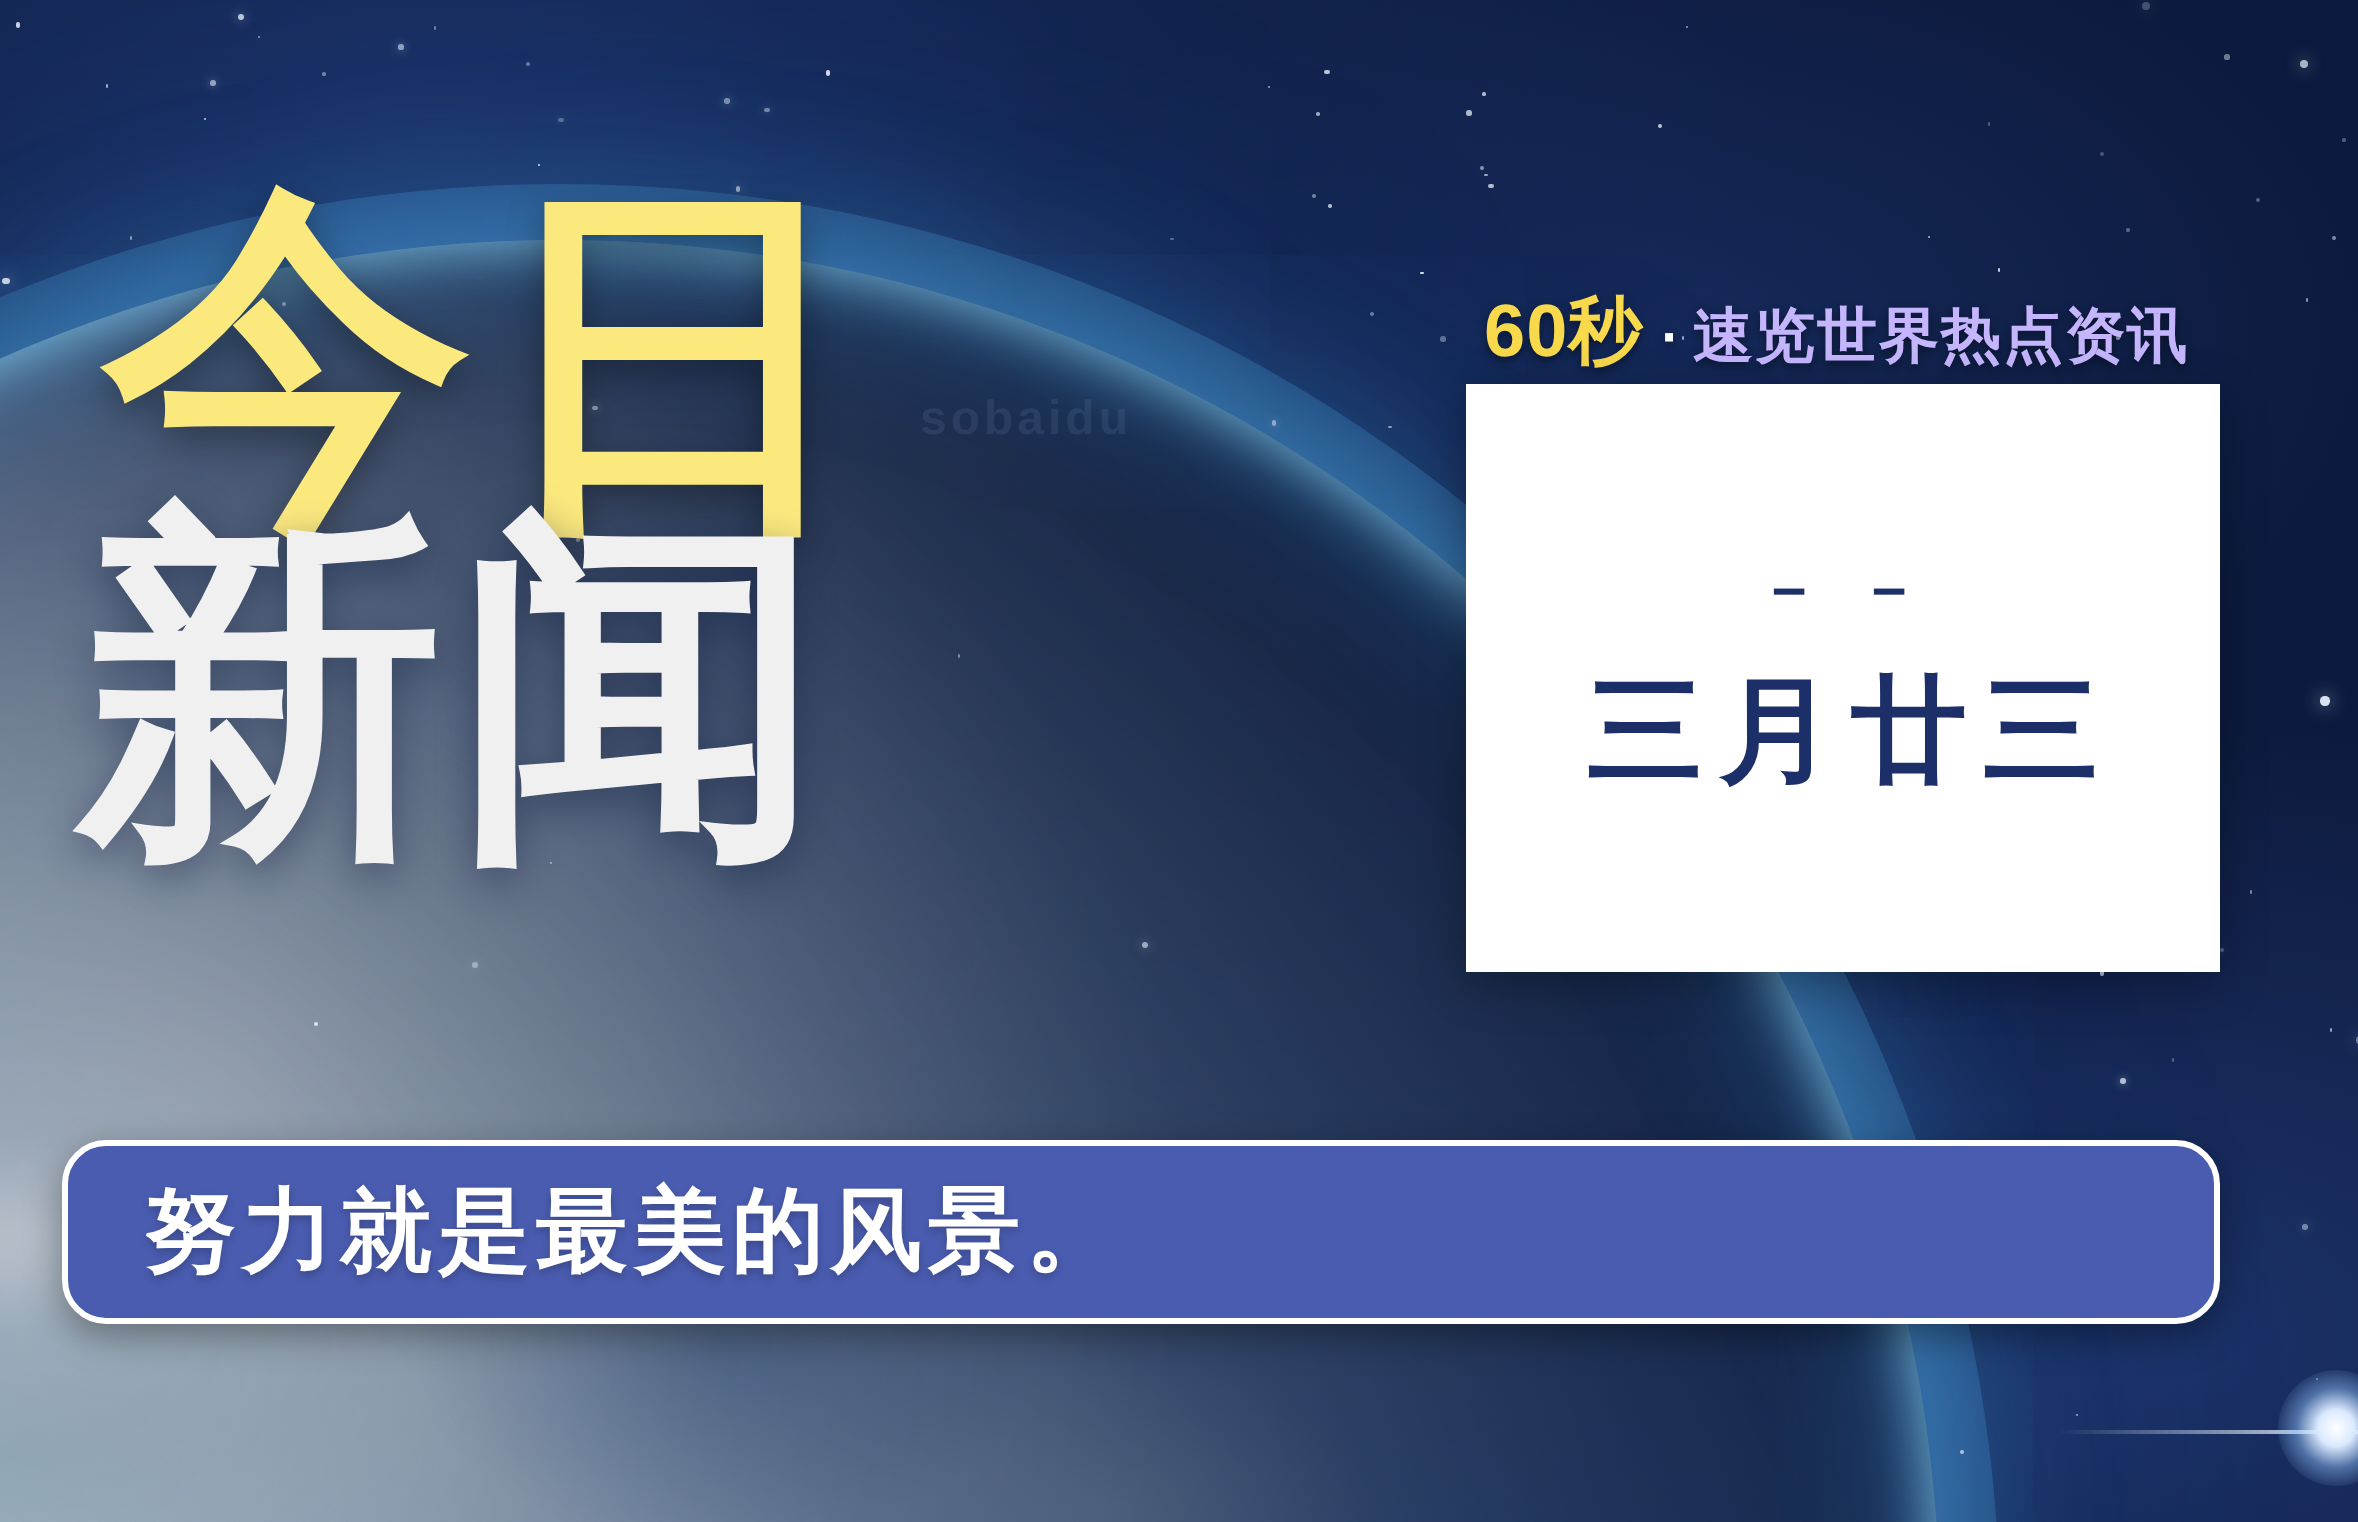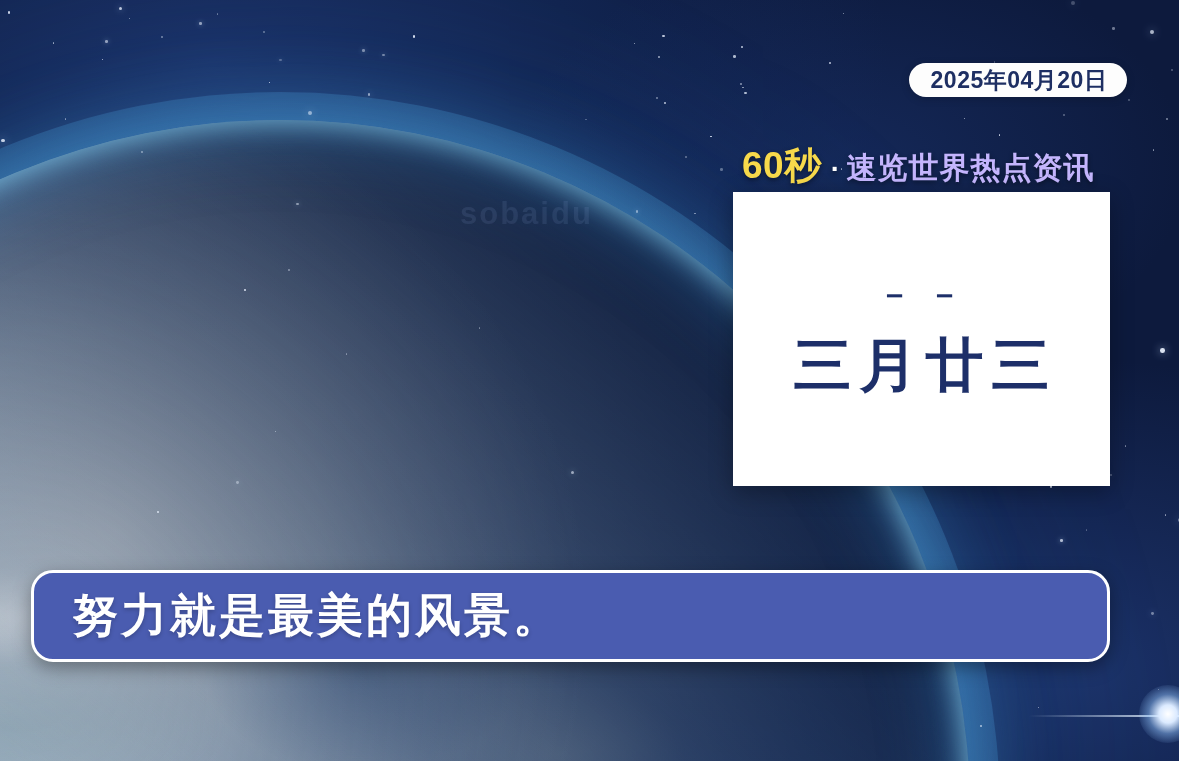--- a/index.html
+++ b/index.html
@@ -106,21 +106,21 @@
   }
   .flare-streak{
     position:absolute; right:0px; bottom:44px;
     width:150px; height:2px;
     background:linear-gradient(to right, rgba(190,220,255,0), rgba(225,240,255,.95));
   }
 
   
   .watermark{
     position:absolute; left:460px; top:196px;
-    font-size:31px; font-weight:700; letter-spacing:2px;
+    font-size:24px; font-weight:700; letter-spacing:2px;
     color:rgba(150,175,225,.12);
     user-select:none;
   }
 
   
   .date-pill{
     position:absolute; left:909px; top:63px;
     height:34px;
     padding:0 16px 0 18px;
     min-width:218px;
@@ -333,22 +333,25 @@
       <div class="star" style="left: 913.6px; top: 387px; width: 2px; height: 2px; opacity: 0.38;"></div>
       <div class="star" style="left: 836px; top: 250.5px; width: 1.7px; height: 1.7px; opacity: 0.32;"></div>
       <div class="star" style="left: 742px; top: 86.7px; width: 1.6px; height: 1.6px; opacity: 0.62;"></div>
       <div class="star" style="left: 1151.1px; top: 612px; width: 2.8px; height: 2.8px; opacity: 0.45; box-shadow: rgba(200, 225, 255, 0.85) 0px 0px 6px;"></div>
       <div class="star" style="left: 664px; top: 101.5px; width: 2.2px; height: 2.2px; opacity: 0.78;"></div>
       <div class="star" style="left: 1112.4px; top: 27.4px; width: 2.6px; height: 2.6px; opacity: 0.44;"></div>
     </div>
 
   <div class="watermark">sobaidu</div>
 
-
-  <div class="date-pill">2025年04月20日</div>
+  <div class="title-block">
+    <div class="title-today">今日</div>
+    <div class="title-news">新闻</div>
+  </div>
+
 
   <div class="tagline">
     <span class="sec">60秒</span>
     <span class="dot">·</span>
     <span class="rest">速览世界热点资讯</span>
   </div>
 
   <div class="date-card">
     <div class="issue">
       <span class="dash">－</span>

